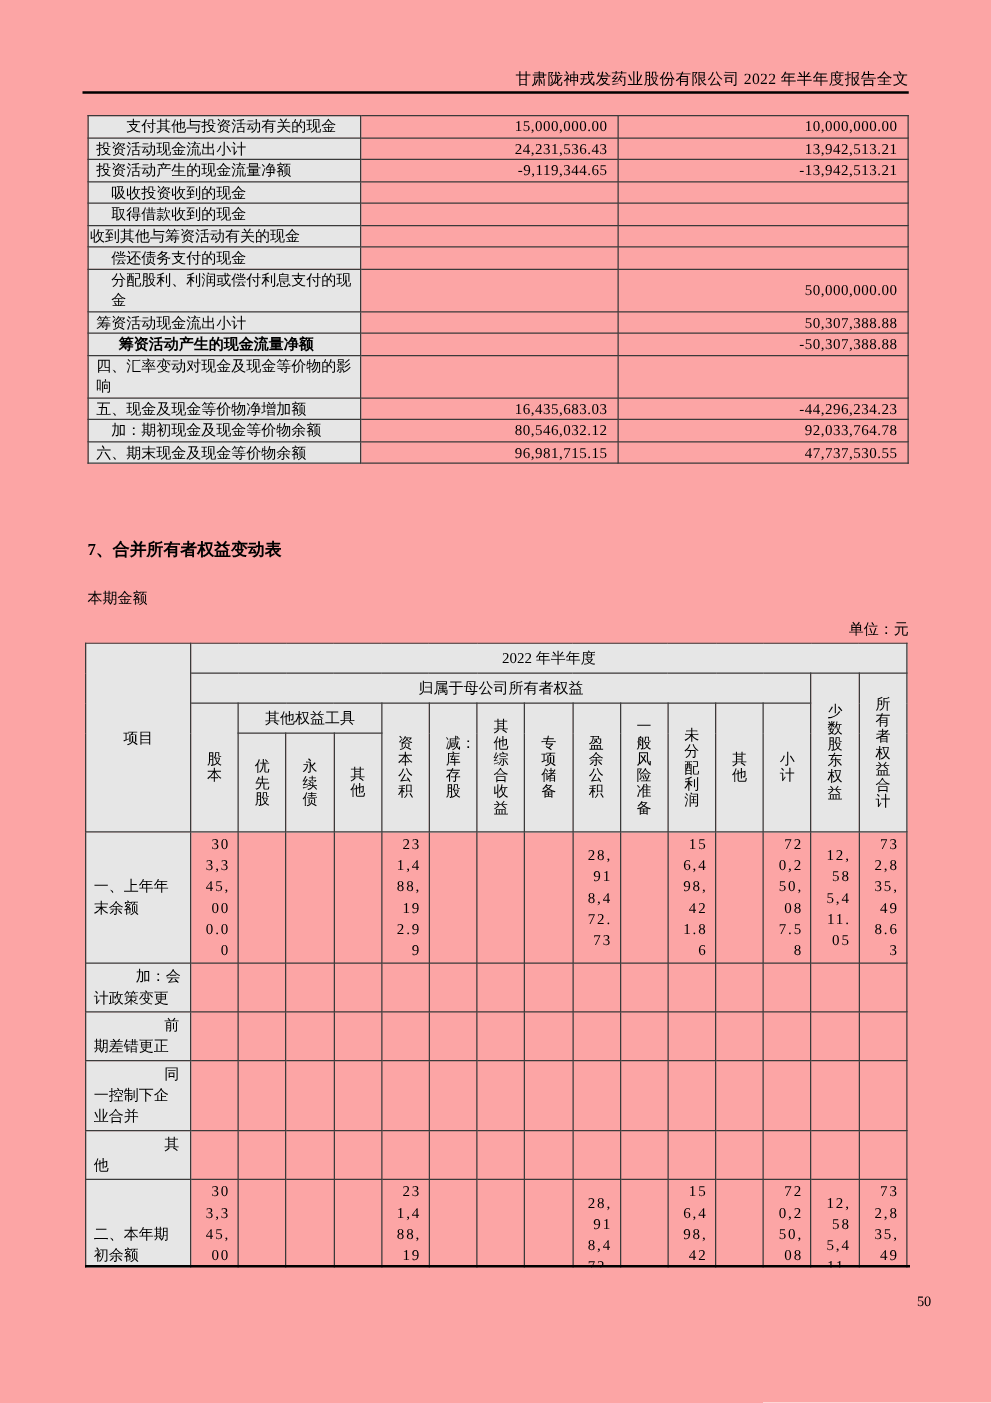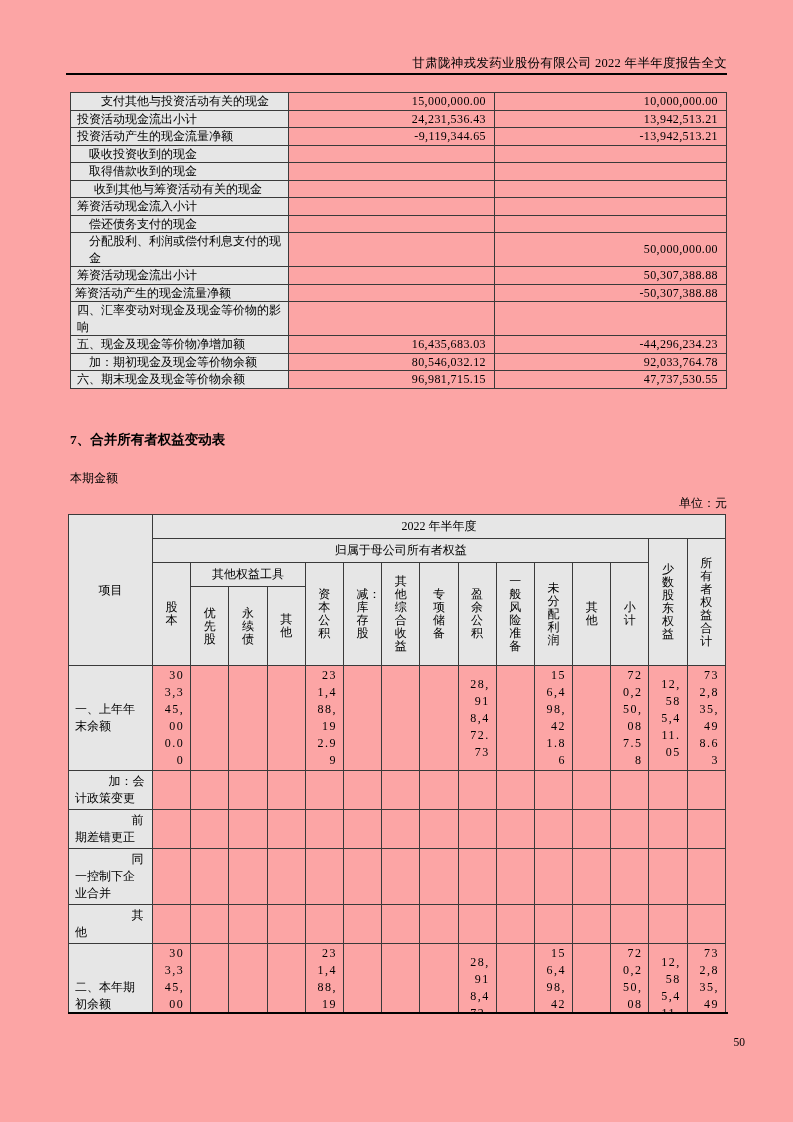--- a/index.html
+++ b/index.html
@@ -74,46 +74,41 @@
           <td class="cl" style="padding-left: 18px;">吸收投资收到的现金</td>
           <td class="num"></td>
           <td class="num"></td>
         </tr>
         <tr>
           <td class="cl" style="padding-left: 18px;">取得借款收到的现金</td>
           <td class="num"></td>
           <td class="num"></td>
         </tr>
         <tr>
-          <td class="cl" style="padding-left: 23px;">收到其他与筹资活动有关的现金</td>
-          <td class="num"></td>
-          <td class="num"></td>
-        </tr>
-        <tr>
-          <td class="cl" style="padding-left: 6px;">筹资活动现金流入小计</td>
+          <td class="cl" style="padding-left: 1px;">收到其他与筹资活动有关的现金</td>
           <td class="num"></td>
           <td class="num"></td>
         </tr>
         <tr>
           <td class="cl" style="padding-left: 18px;">偿还债务支付的现金</td>
           <td class="num"></td>
           <td class="num"></td>
         </tr>
         <tr>
           <td class="cl" style="padding-left: 18px;">分配股利、利润或偿付利息支付的现金</td>
           <td class="num"></td>
           <td class="num">50,000,000.00</td>
         </tr>
         <tr>
           <td class="cl" style="padding-left: 6px;">筹资活动现金流出小计</td>
           <td class="num"></td>
           <td class="num">50,307,388.88</td>
         </tr>
         <tr>
-          <td class="cl" style="padding-left: 4px;">筹资活动产生的现金流量净额</td>
+          <td class="cl" style="padding-left: 24px; font-weight: bold;">筹资活动产生的现金流量净额</td>
           <td class="num"></td>
           <td class="num">-50,307,388.88</td>
         </tr>
         <tr>
           <td class="cl" style="padding-left: 6px;">四、汇率变动对现金及现金等价物的影响</td>
           <td class="num"></td>
           <td class="num"></td>
         </tr>
         <tr>
           <td class="cl" style="padding-left: 6px;">五、现金及现金等价物净增加额</td>

